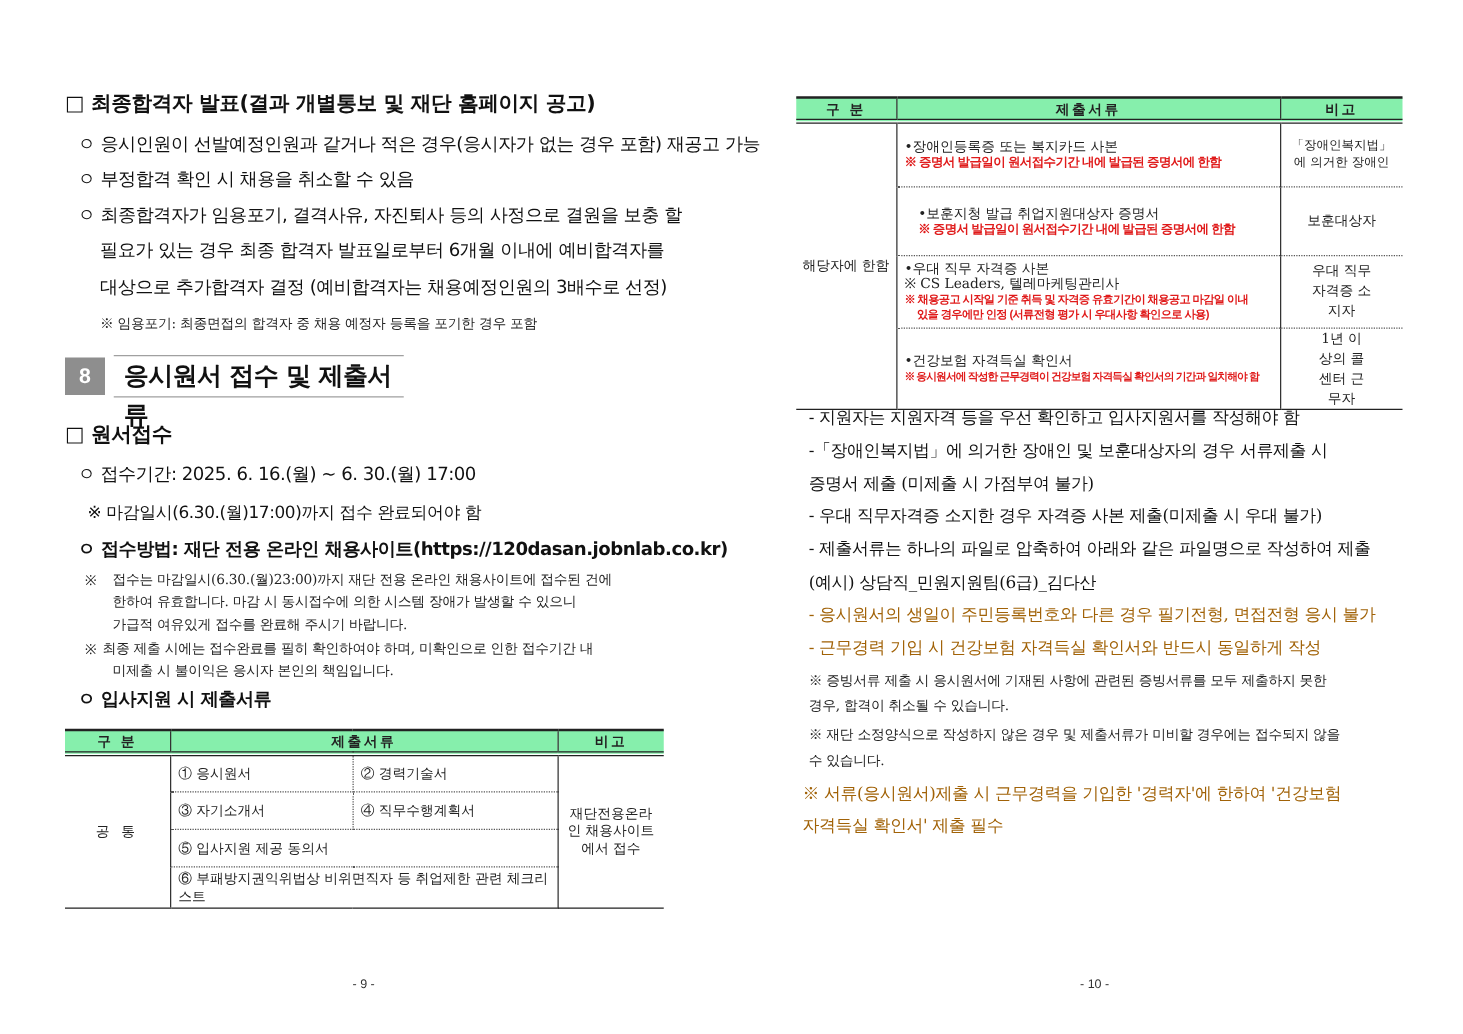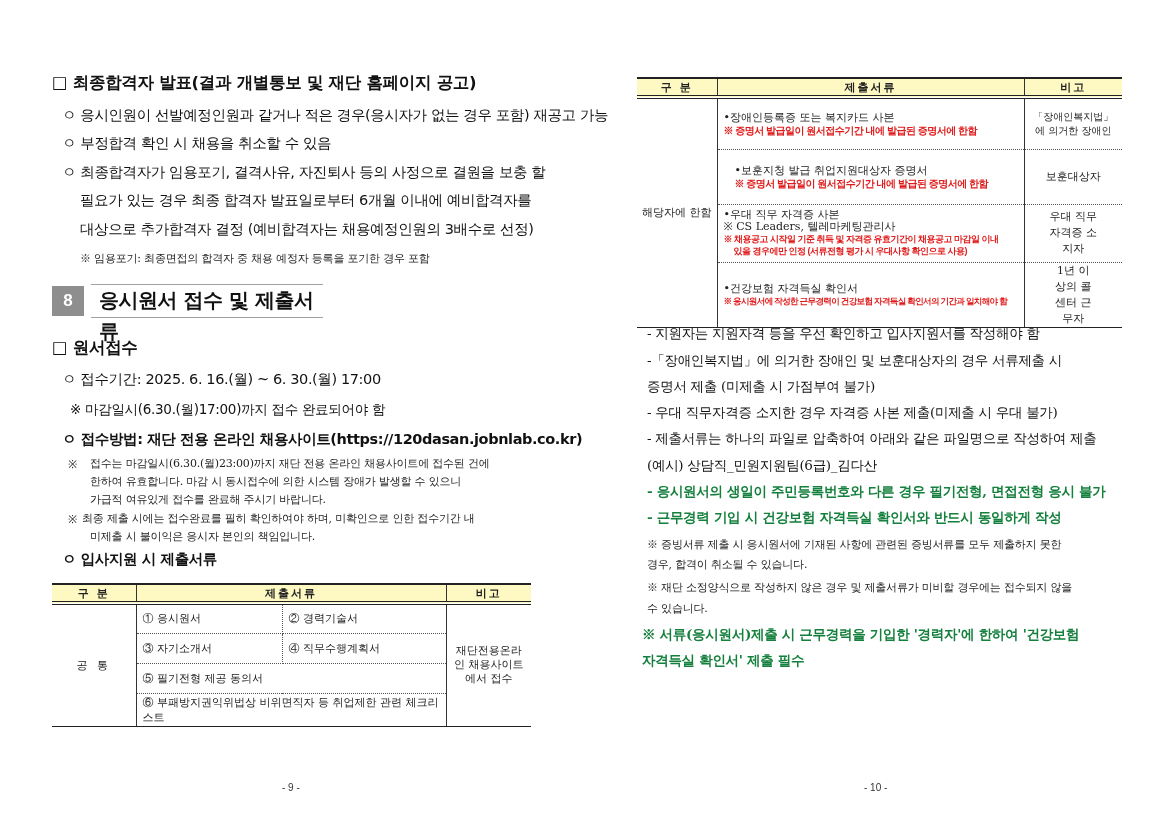--- a/index.html
+++ b/index.html
@@ -14,28 +14,28 @@
   .bullet { font-size: 14.5px; letter-spacing: -0.4px; }
   .bullet-bold { font-size: 14.5px; font-weight: bold; letter-spacing: -0.4px; }
   .note-sm { font-size: 11px; font-family: "DejaVu Serif", serif; letter-spacing: -0.2px; color: #222; }
   .note-md { font-size: 13.5px; letter-spacing: -0.3px; }
   .serif { font-family: "DejaVu Serif", serif; }
 
   .sec-badge { position: absolute; left: 52px; top: 286px; width: 32px; height: 30px; background: #8e8e8e; color: #fff; font-size: 17px; font-weight: bold; display: flex; align-items: center; justify-content: center; font-family: "Liberation Sans", sans-serif; }
   .sec-title { position: absolute; left: 91px; top: 284px; width: 232px; height: 34px; border-top: 1.5px solid #a0a0a0; border-bottom: 1.5px solid #a0a0a0; font-size: 20px; font-weight: bold; padding-left: 8px; line-height: 31px; letter-spacing: -0.5px; }
 
   table.doc { position: absolute; border-collapse: collapse; font-family: "DejaVu Serif", serif; font-size: 11px; color: #222; }
-  table.doc th { background: #fef9c3; font-weight: bold; height: 19px; border-top: 2px solid #222; border-bottom: 4px double #222; font-size: 11px; letter-spacing: 2px; }
+  table.doc th { background: #86efac; font-weight: bold; height: 19px; border-top: 2px solid #222; border-bottom: 4px double #222; font-size: 11px; letter-spacing: 2px; }
   table.doc td { vertical-align: middle; }
   .vl { border-left: 1.5px solid #333; }
   .dot-b { border-bottom: 1px dotted #555; }
   .dot-r { border-right: 1px dotted #555; }
   .bot { border-bottom: 1.5px solid #222; }
   .red { color: #e01b1b; font-family: "Liberation Sans", sans-serif; font-weight: bold; font-size: 10px; letter-spacing: -0.5px; }
-  .blue-b { color: #15803d; font-weight: bold; }
+  .blue-b { color: #a16207; font-weight: normal; }
   .pg-num { font-size: 10px; color: #333; font-family: "Liberation Sans", sans-serif; }
 </style>
 </head>
 <body>
 
 <div class="page" id="page-left">
   <div class="abs h-box" style="left:52px;top:72px;">□ 최종합격자 발표(결과 개별통보 및 재단 홈페이지 공고)</div>
   <div class="abs bullet" style="left:62px;top:106px;">ㅇ 응시인원이 선발예정인원과 같거나 적은 경우(응시자가 없는 경우 포함) 재공고 가능</div>
   <div class="abs bullet" style="left:62px;top:134px;">ㅇ 부정합격 확인 시 채용을 취소할 수 있음</div>
   <div class="abs bullet" style="left:62px;top:163px;">ㅇ 최종합격자가 임용포기, 결격사유, 자진퇴사 등의 사정으로 결원을 보충 할</div>
@@ -77,21 +77,21 @@
       <td rowspan="4" class="bot" style="text-align:center;letter-spacing:3px;">공 통</td>
       <td class="vl dot-b dot-r" style="padding-left:6px;">① 응시원서</td>
       <td class="dot-b" style="padding-left:6px;">② 경력기술서</td>
       <td rowspan="4" class="vl bot" style="text-align:center;line-height:14px;padding:0 4px;white-space:normal;">재단전용온라인 채용사이트에서 접수</td>
     </tr>
     <tr style="height:30px;">
       <td class="vl dot-b dot-r" style="padding-left:6px;">③ 자기소개서</td>
       <td class="dot-b" style="padding-left:6px;">④ 직무수행계획서</td>
     </tr>
     <tr style="height:30px;">
-      <td colspan="2" class="vl dot-b" style="padding-left:6px;">⑤ 필기전형 제공 동의서</td>
+      <td colspan="2" class="vl dot-b" style="padding-left:6px;">⑤ 입사지원 제공 동의서</td>
     </tr>
     <tr style="height:33px;">
       <td colspan="2" class="vl bot" style="padding-left:6px;">⑥ 부패방지권익위법상 비위면직자 등 취업제한 관련 체크리스트</td>
     </tr>
   </tbody>
     </table>
 
   <div class="abs pg-num" style="left:282px;top:782px;">- 9 -</div>
 </div>
 

